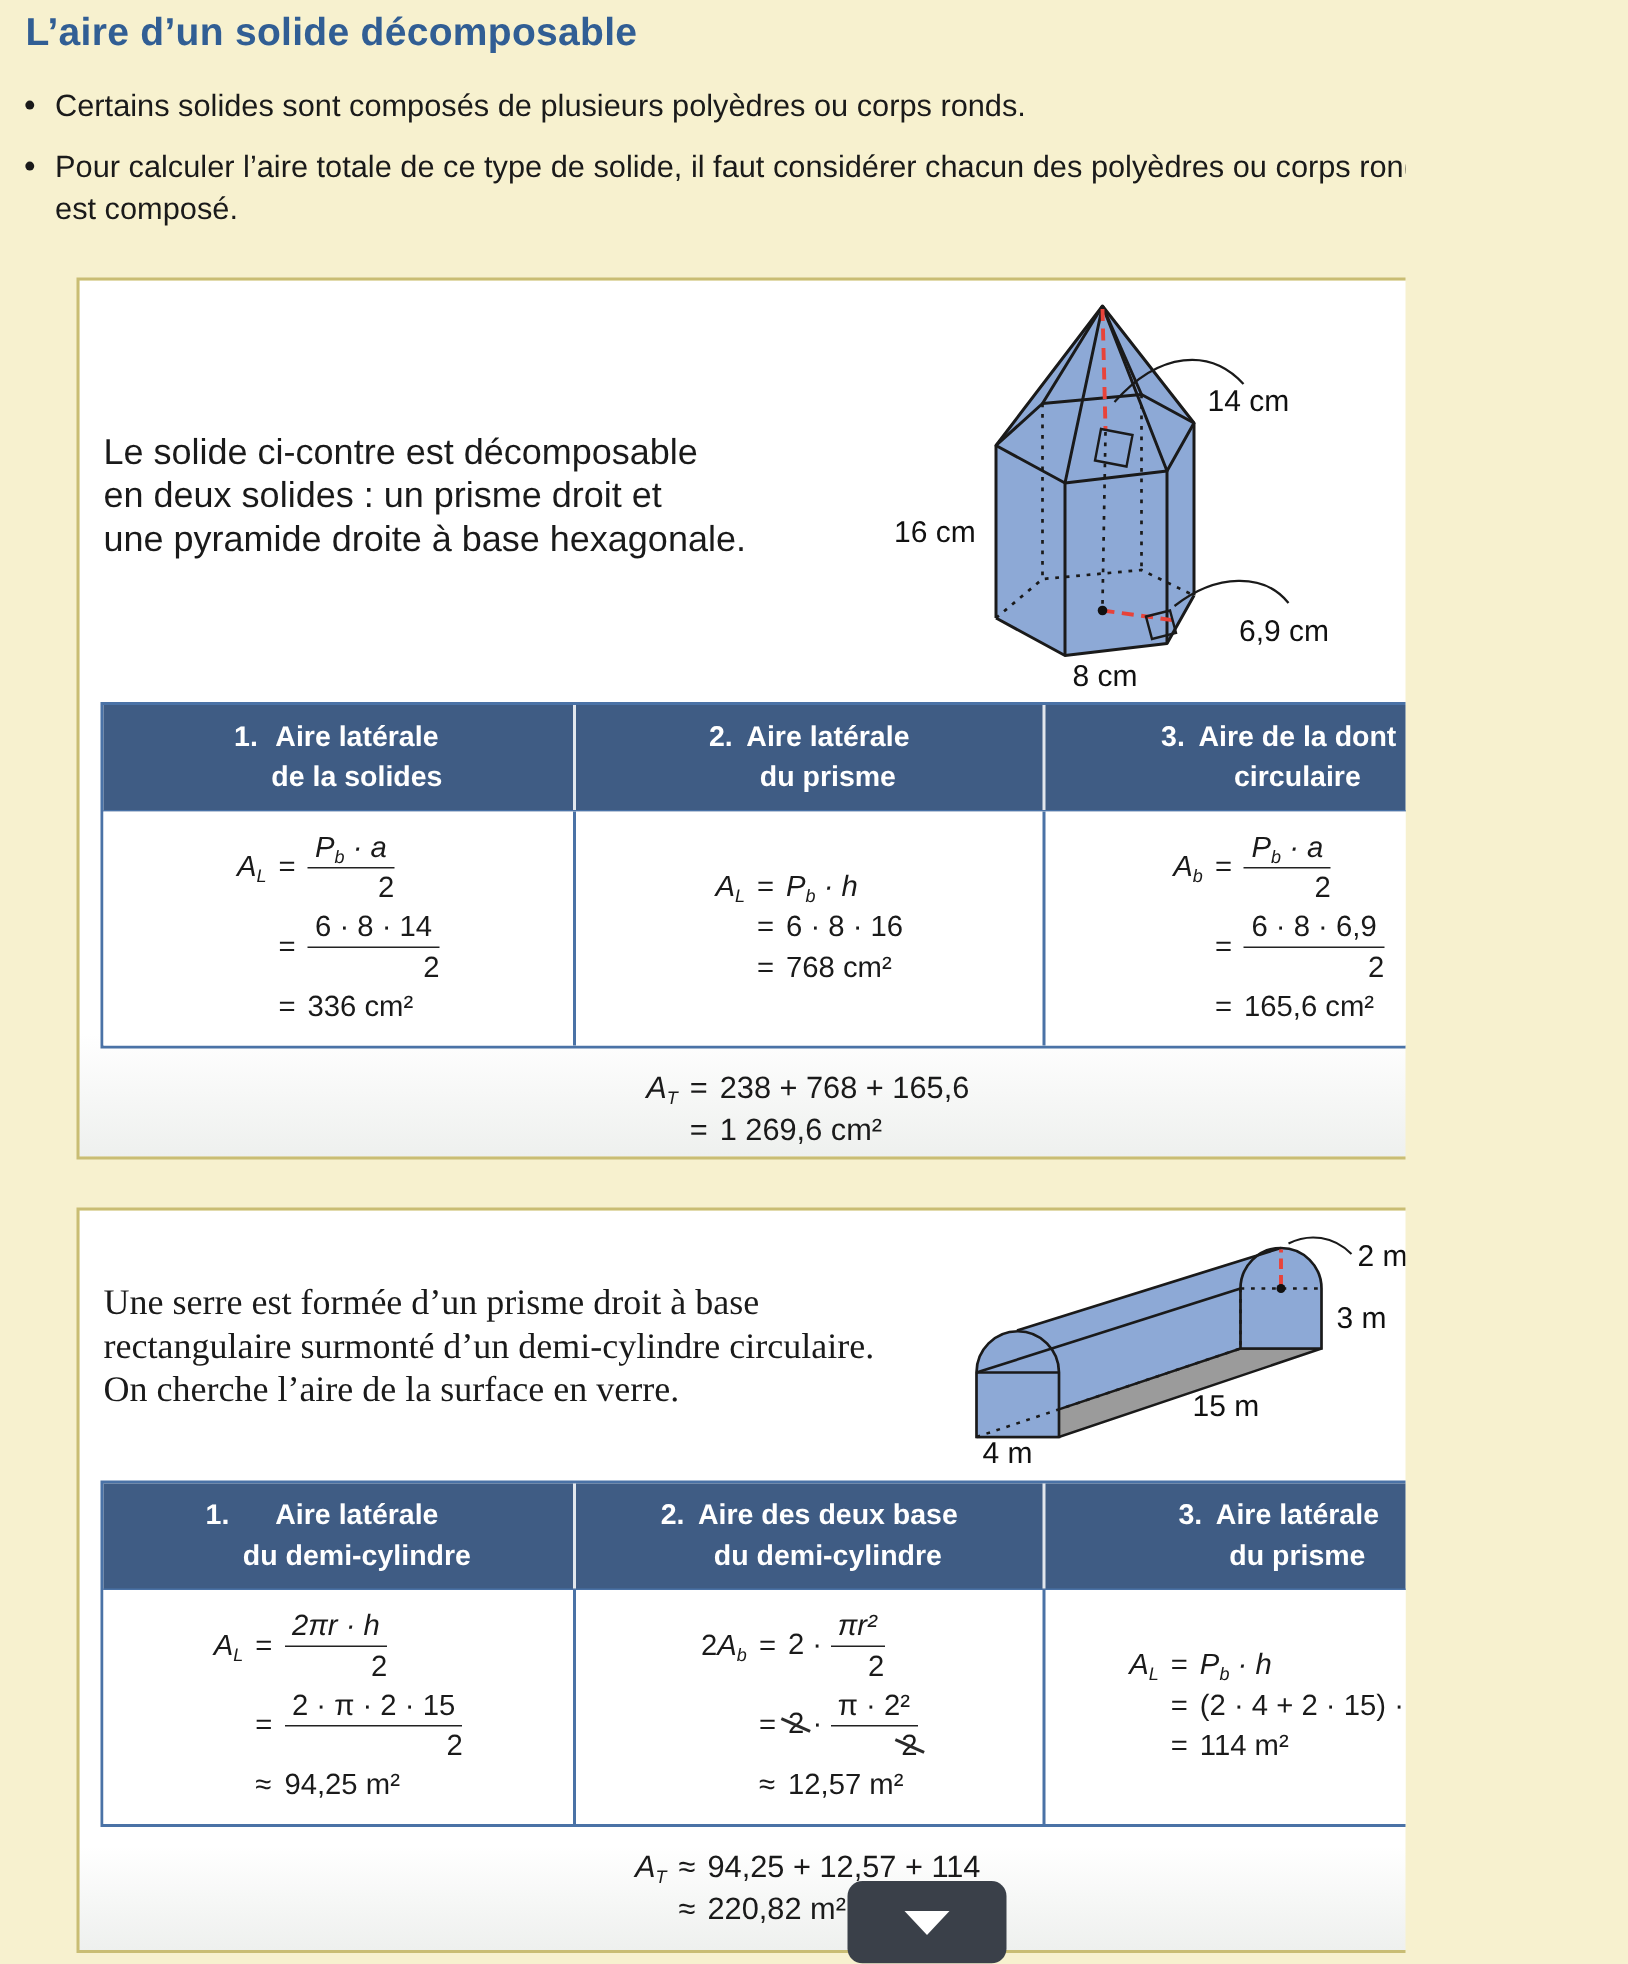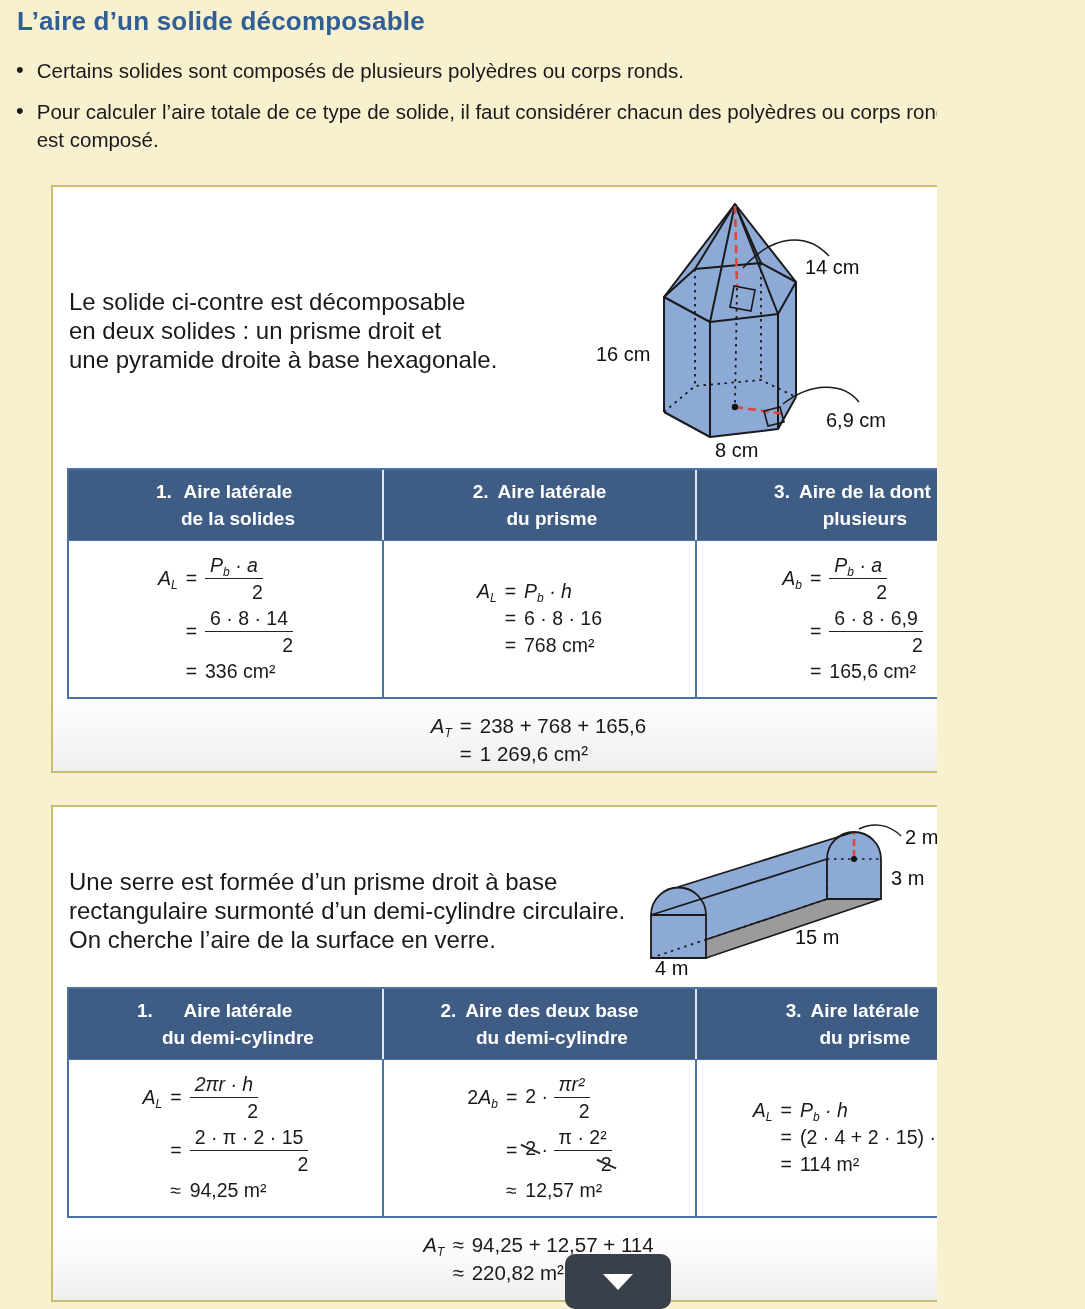--- a/index.html
+++ b/index.html
@@ -14,21 +14,21 @@
 
   .box{position:absolute;left:51px;width:975px;border:2px solid #c9bd74;background:linear-gradient(#ffffff,#ffffff 86%,#eef0ee);box-sizing:border-box;}
   .box1{top:185px;height:588px;}
   .box2{top:805px;height:497px;}
 
   .bx-top{position:relative;}
   .bx-top.t1{height:281px;}
   .bx-top.t2{height:180px;}
   .desc{position:absolute;margin:0;font-size:24px;line-height:29px;white-space:pre-line;}
   .desc.d1{left:16px;top:100px;}
-  .desc.d2{left:16px;top:60px;}
+  .desc.d2{left:16px;top:48px;font-family:Liberation Serif, serif;}
   .diag{position:absolute;}
   .diag.g1{left:536px;top:3px;}
   .diag.g2{left:580px;top:6px;}
   .diag text{font-size:20px;fill:#111;}
 
   .mtable{margin:0 14px;border:2px solid #4a72a6;}
   .thead{display:grid;grid-template-columns:1fr 1fr 1fr;background:#3f5c84;border-bottom:1px solid #4a72a6;}
   .th{display:flex;justify-content:center;align-items:flex-start;gap:9px;padding:8px 4px;color:#ffffff;font-weight:bold;font-size:19px;line-height:27px;}
   .th + .th{border-left:2px solid rgba(255,255,255,.85);}
   .htxt{text-align:center;}
@@ -121,21 +121,21 @@
         <div class="th">
           <span>1.</span>
           <span class="htxt"><span>Aire latérale</span><br><span>de la solides</span></span>
         </div>
         <div class="th">
           <span>2.</span>
           <span class="htxt"><span>Aire latérale</span><br><span>du prisme</span></span>
         </div>
         <div class="th">
           <span>3.</span>
-          <span class="htxt"><span>Aire de la dont</span><br><span>plusieurs</span></span>
+          <span class="htxt"><span>Aire de la dont</span><br><span>circulaire</span></span>
         </div>
       </div>
       <div class="tbody">
 
         <div class="td">
           <div class="fml">
             <div class="frow">
               <span class="fc lhs"><i>A</i><sub>L</sub></span>
               <span class="fc eq">=</span>
               <span class="fc"><span class="frac"><span class="num"><i>P</i><sub>b</sub><i> · a</i></span><span class="den">2</span></span></span>

